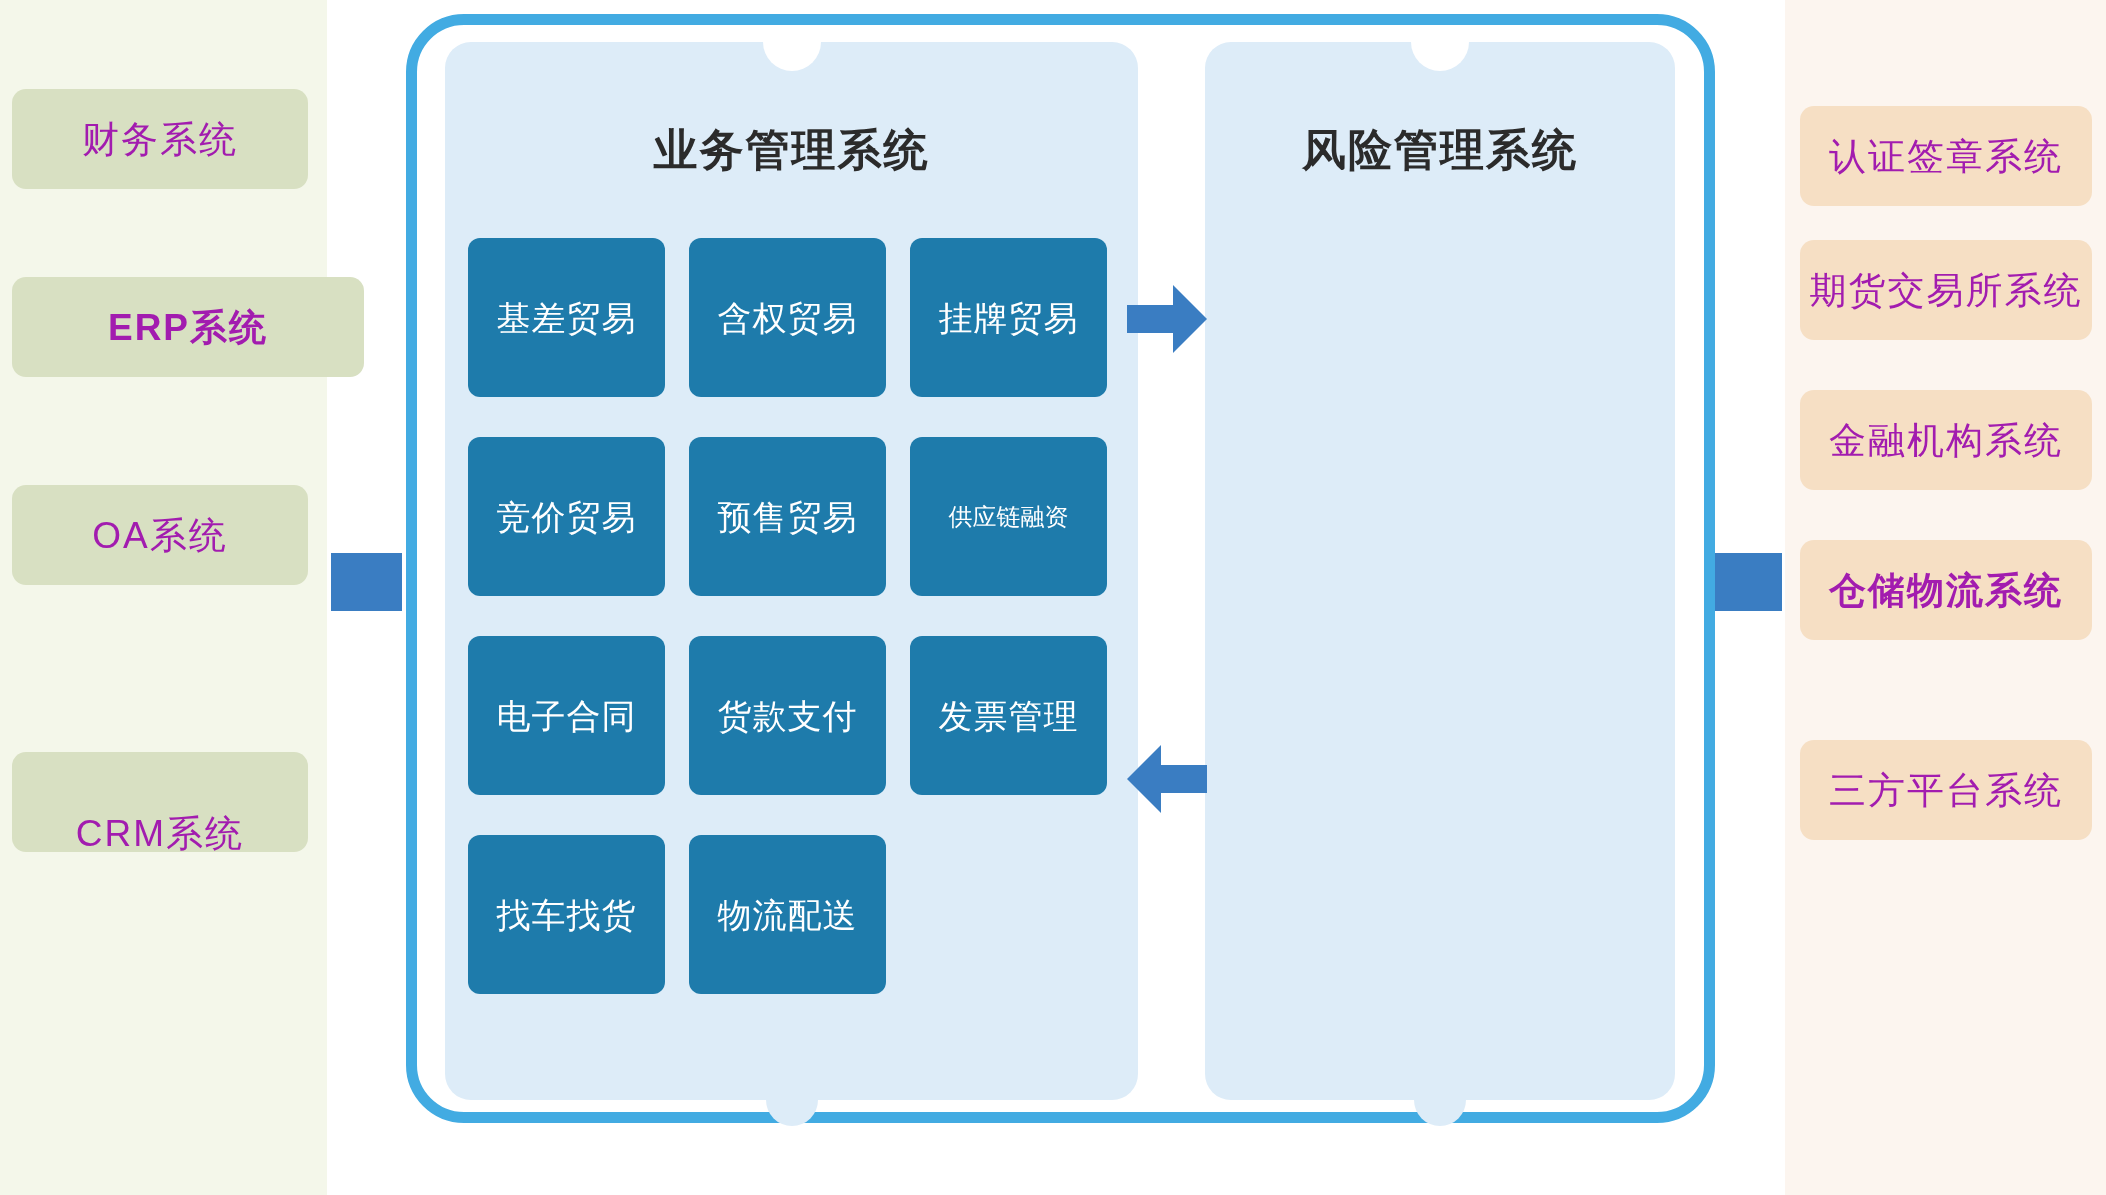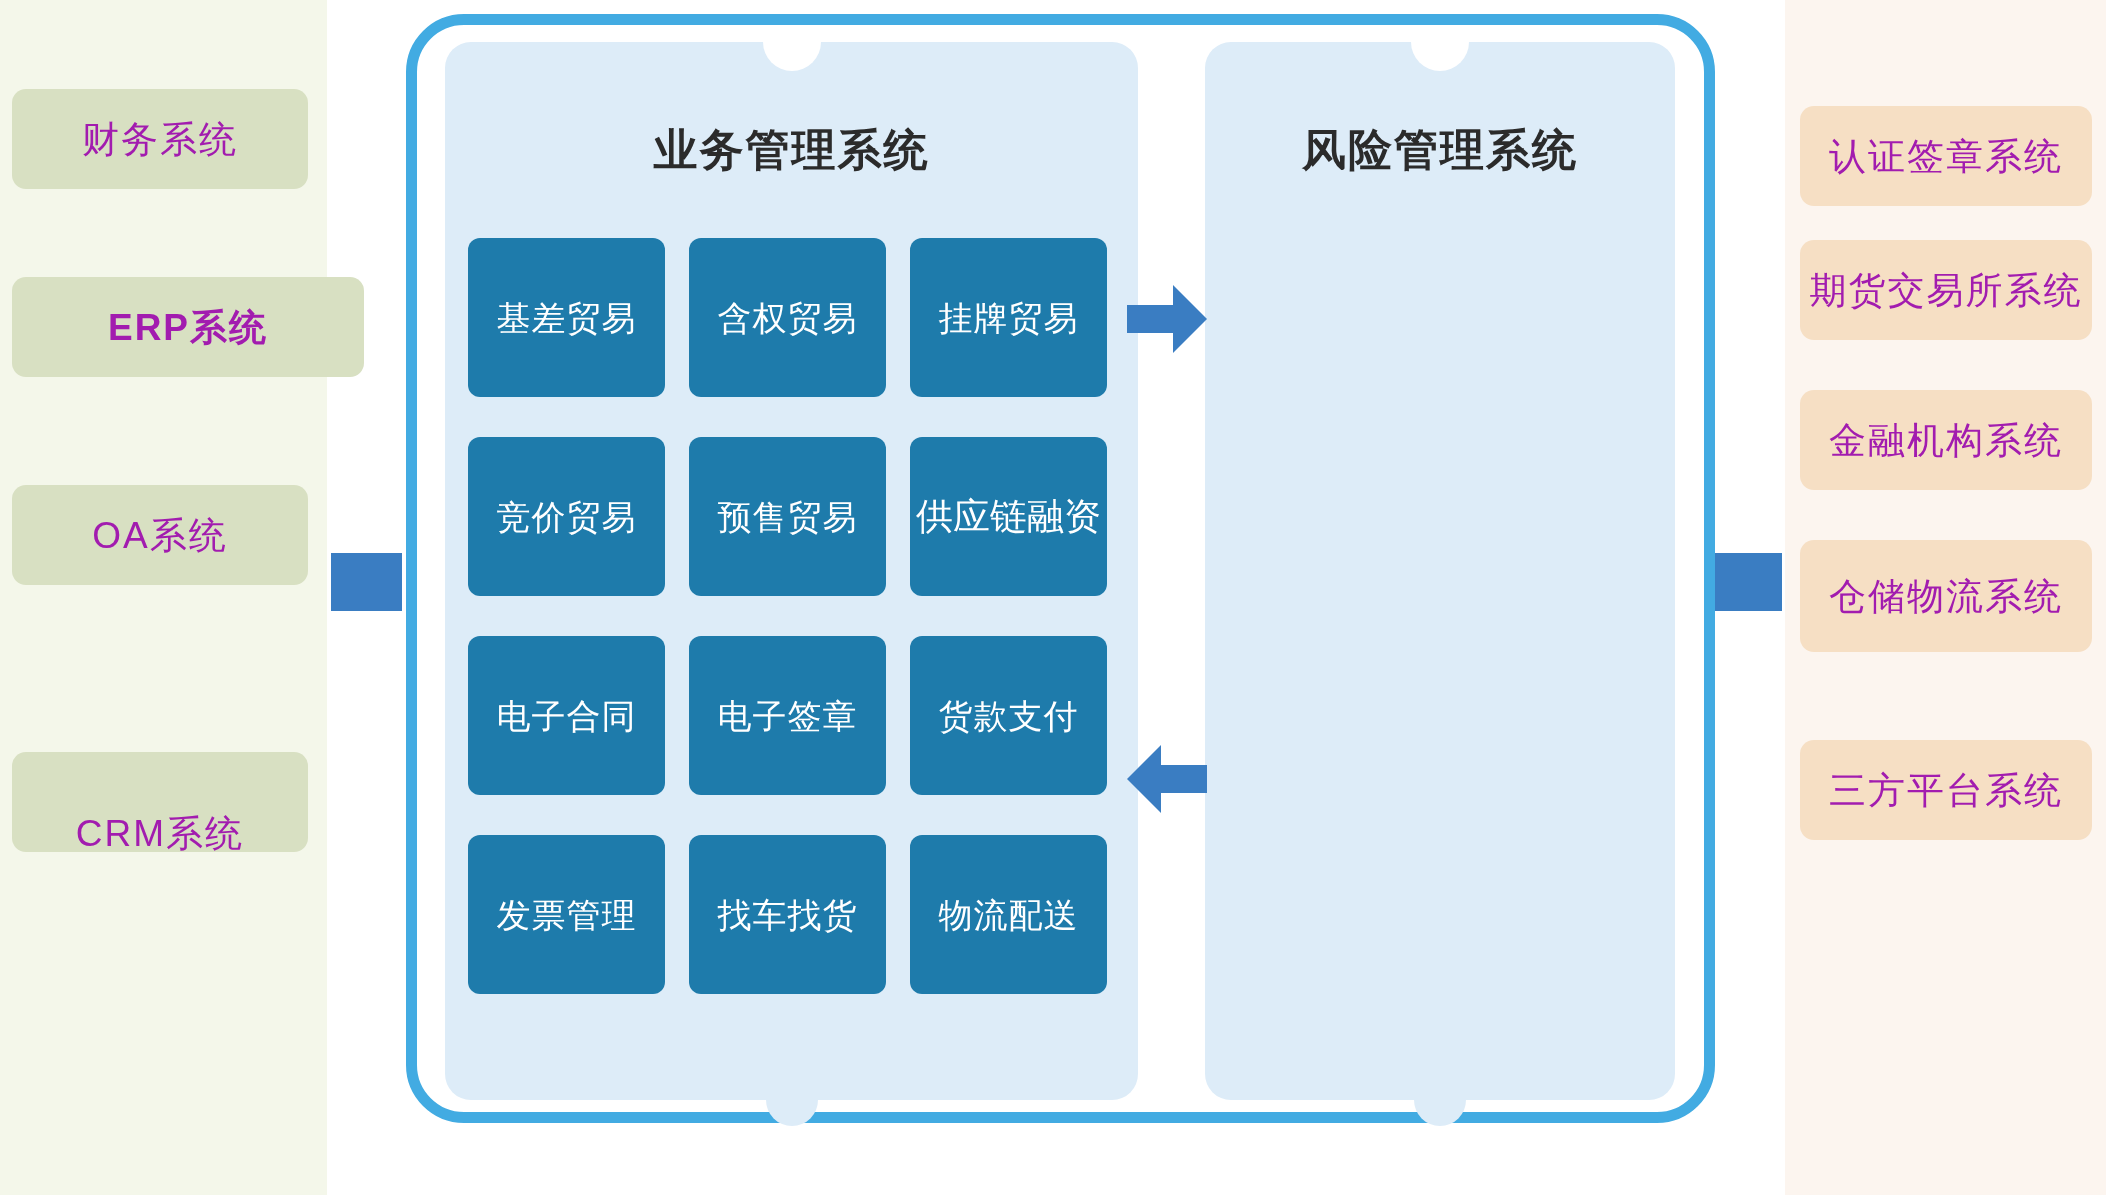--- a/index.html
+++ b/index.html
@@ -119,21 +119,21 @@
     align-items: center;
     justify-content: center;
     color: #ffffff;
     font-size: 34px;
     letter-spacing: 1px;
     line-height: 1;
     white-space: nowrap;
     box-sizing: border-box;
     padding: 0 4px;
   }
-  .tile.long { font-size: 37px; letter-spacing: 0px; }
+  .tile.long { font-size: 24px; letter-spacing: 0px; }
 
   
   .arrow { position: absolute; }
 </style>
 </head>
 <body>
 
 <div id="root">
 
   <div class="bg-col left"></div>
@@ -154,21 +154,21 @@
 
   <div class="chip orange" style="left:1800px; top:106px; width:292px; height:100px;">
     <span>认证签章系统</span>
   </div>
   <div class="chip orange" style="left:1800px; top:240px; width:292px; height:100px;">
     <span>期货交易所系统</span>
   </div>
   <div class="chip orange" style="left:1800px; top:390px; width:292px; height:100px;">
     <span>金融机构系统</span>
   </div>
-  <div class="chip orange" style="left:1800px; top:540px; width:292px; height:112px;">
+  <div class="chip orange" style="left:1800px; top:540px; width:292px; height:100px;font-weight:bold;">
     <span>仓储物流系统</span>
   </div>
   <div class="chip orange" style="left:1800px; top:740px; width:292px; height:100px;">
     <span>三方平台系统</span>
   </div>
 
   <div class="connector" style="left:331px; top:553px; width:71px; height:58px;"></div>
   <div class="connector" style="left:1710px; top:553px; width:72px; height:58px;"></div>
 
   <div id="outer-frame"></div>
@@ -196,23 +196,20 @@
       <div class="tile">
         <span>预售贸易</span>
       </div>
       <div class="tile long">
         <span>供应链融资</span>
       </div>
       <div class="tile">
         <span>电子合同</span>
       </div>
       <div class="tile">
-        <span>电子签章</span>
-      </div>
-      <div class="tile">
         <span>货款支付</span>
       </div>
       <div class="tile">
         <span>发票管理</span>
       </div>
       <div class="tile">
         <span>找车找货</span>
       </div>
       <div class="tile">
         <span>物流配送</span>

